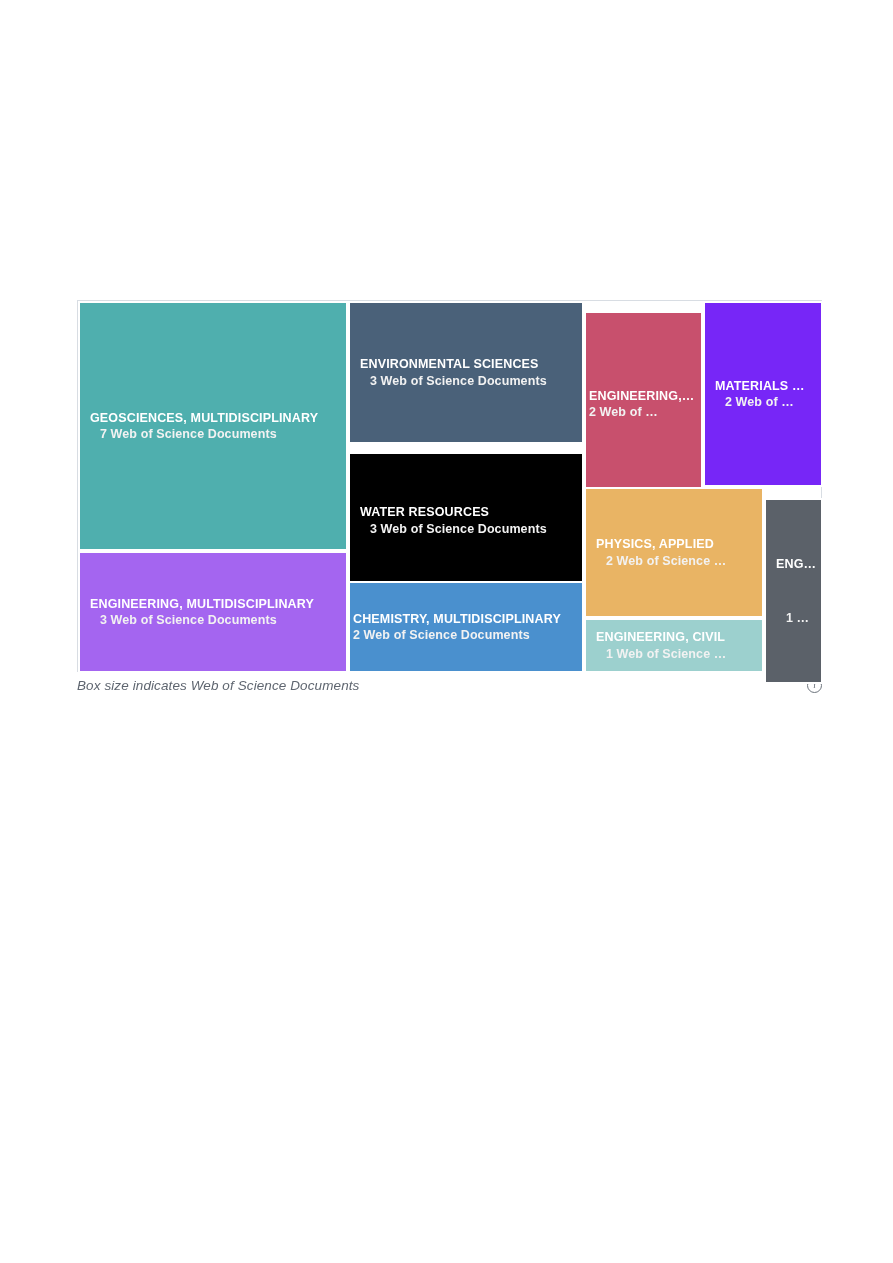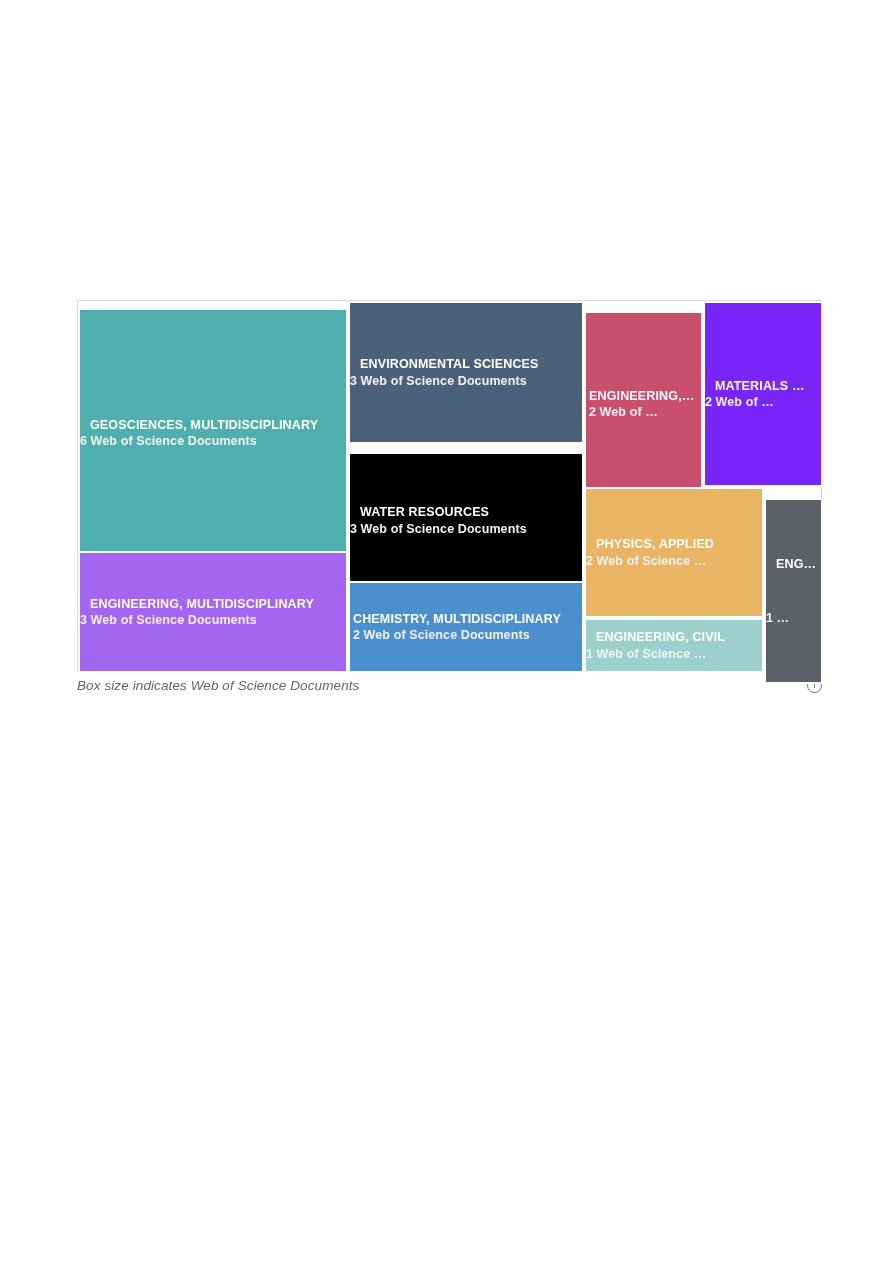--- a/index.html
+++ b/index.html
@@ -53,21 +53,21 @@
     padding-right: 2px;
     white-space: nowrap;
   }
 
   .tm-value {
     font-size: 12.5px;
     font-weight: bold;
     color: #f2f2f2;
     letter-spacing: 0.1px;
     line-height: 1.32;
-    padding-left: 0;
+    padding-left: 20px;
     padding-right: 2px;
     white-space: nowrap;
   }
 
   .tm-tile.tight .tm-label,
   .tm-tile.tight .tm-value {
     padding-left: 3px;
   }
 
   
@@ -102,23 +102,23 @@
     flex: 0 0 auto;
   }
 </style>
 </head>
 <body>
 
 <div id="treemap-figure">
 
   <div id="treemap-plot">
 
-    <div class="tm-tile anchor-mid" style="left: 0px; top: 7px; width: 270px; height: 250px; background-color: rgb(79, 175, 174);">
+    <div class="tm-tile anchor-mid" style="left: 0px; top: 0px; width: 270px; height: 250px; background-color: rgb(79, 175, 174);">
       <div class="tm-label">GEOSCIENCES, MULTIDISCIPLINARY</div>
-      <div class="tm-value">6 Web of Science Documents</div>
+      <div class="tm-value">7 Web of Science Documents</div>
     </div>
 
     <div class="tm-tile anchor-mid" style="left: 0px; top: 250px; width: 270px; height: 122px; background-color: rgb(164, 101, 240);">
       <div class="tm-label">ENGINEERING, MULTIDISCIPLINARY</div>
       <div class="tm-value">3 Web of Science Documents</div>
     </div>
 
     <div class="tm-tile anchor-mid" style="left: 270px; top: 0px; width: 236px; height: 143px; background-color: rgb(74, 97, 121);">
       <div class="tm-label">ENVIRONMENTAL SCIENCES</div>
       <div class="tm-value">3 Web of Science Documents</div>

